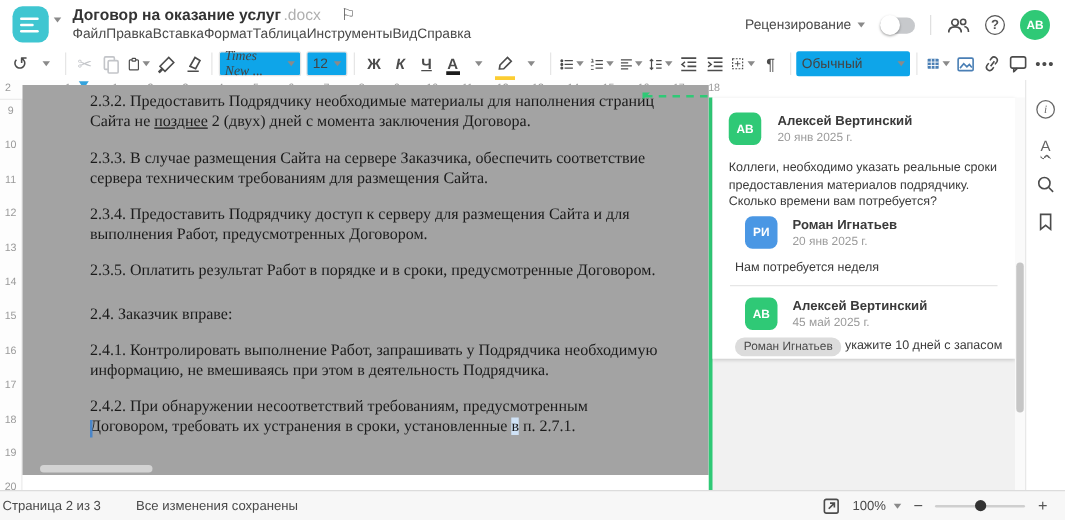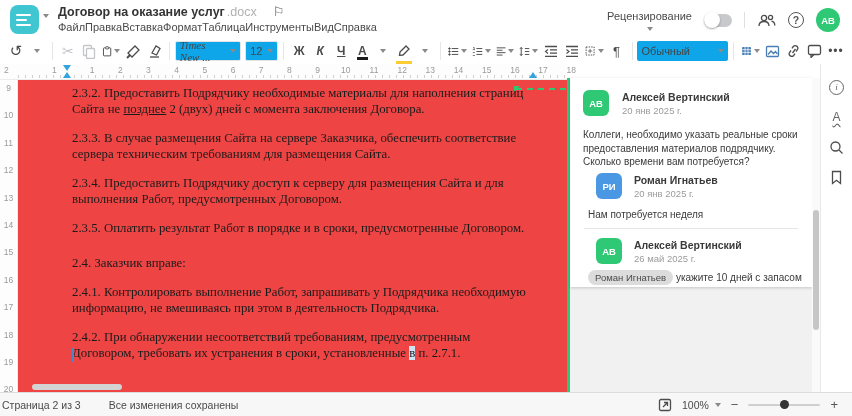--- a/index.html
+++ b/index.html
@@ -13,21 +13,21 @@
   .logo i:nth-child(1){width:15px} .logo i:nth-child(2){width:11px} .logo i:nth-child(3){width:15px}
   .logo-caret { position:absolute; left:43px; top:14px; }
   .caret { width:0; height:0; border-left:3.5px solid transparent; border-right:3.5px solid transparent; border-top:4px solid #8a8a8a; display:inline-block; }
   .title-row { position:absolute; left:58px; top:4px; font-size:12.5px; color:#333; display:flex; align-items:center; gap:2px; }
   .title-row b { font-weight:bold; }
   .title-ext { color:#b0b0b0; }
   .flag-icon { color:#555; font-size:13px; margin-left:14px; }
   .menu-row { position:absolute; left:58px; top:21px; display:flex; }
   .menu-row span { font-size:11px; color:#4a4a4a; cursor:default; }
   .header-right { position:absolute; right:12px; top:8px; display:flex; align-items:center; gap:12px; }
-  .review-label { font-size:11px; color:#4a4a4a; display:flex; align-items:center; gap:5px;flex-direction:column; }
+  .review-label { font-size:11px; color:#4a4a4a; display:flex; align-items:center; gap:5px; }
   .toggle { width:28px; height:13px; border-radius:7px; background:#c7c9cc; position:relative; }
   .toggle::before { content:""; position:absolute; left:0px; top:-1.5px; width:16px; height:16px; border-radius:50%; background:#fff; box-shadow:0 1px 2px rgba(0,0,0,.35); }
   .hdr-div { width:1px; height:16px; background:#e0e0e0; }
   .ic { color:#555; display:inline-flex; align-items:center; justify-content:center; }
   .help-circle { width:16px; height:16px; border:1.3px solid #555; border-radius:50%; font-size:10.5px; color:#555; display:flex; align-items:center; justify-content:center; font-weight:bold; }
   .avatar { width:24px; height:24px; border-radius:50%; background:#2fc976; color:#fff; font-size:9.5px; font-weight:bold; display:flex; align-items:center; justify-content:center; }
 
   
   .toolbar { position:absolute; left:0; top:38px; width:100%; height:26px; display:flex; align-items:center; padding:0 6px; gap:1px; }
   .tbtn { display:inline-flex; align-items:center; justify-content:center; height:22px; min-width:20px; padding:0 2px; color:#4c4c4c; font-size:12px; border-radius:2px; gap:2px; }
@@ -53,21 +53,21 @@
   .hnum-wrap span { width:28.2px; text-align:center; font-size:8.5px; color:#9a9a9a; }
   .hmargin { position:absolute; top:1px; font-size:8.5px; color:#9a9a9a; }
   .mk { position:absolute; width:0; height:0; }
   .mk-first { left:63px; top:1px; border-left:4.5px solid transparent; border-right:4.5px solid transparent; border-top:6px solid #35a3dc; }
   .mk-hang { left:63px; top:8px; border-left:4.5px solid transparent; border-right:4.5px solid transparent; border-bottom:6px solid #35a3dc; }
   .mk-right { left:529px; top:8px; border-left:4.5px solid transparent; border-right:4.5px solid transparent; border-bottom:6px solid #35a3dc; }
   .v-ruler { position:absolute; left:0; top:80px; width:18px; height:312px; background:#fdfdfd; border-right:1px solid #ececec; }
   .v-ruler span { display:block; height:27.4px; font-size:8.5px; color:#9a9a9a; text-align:center; line-height:10px; padding-top:3px; }
 
   
-  .doc-area { position:absolute; left:18px; top:80px; width:549px; height:312px; background:#ef4444; overflow:hidden; }
+  .doc-area { position:absolute; left:18px; top:68px; width:549px; height:312px; background:#a3a3a3; overflow:hidden; }
   .doc-text { position:absolute; left:54px; top:5px; width:462px; font-family:"Liberation Serif", serif; font-size:12.8px; line-height:16px; color:#1b1b1b; }
   .doc-text p { margin-bottom:13px; }
   .doc-text p.sect { margin-top:19px; }
   .commented { text-decoration:underline; }
   .selmark { background:#cfe2f6; }
   .cursor { position:absolute; left:54px; top:268px; width:1.5px; height:14px; background:#4a86c9; }
   .anchor-line { position:absolute; left:498px; top:8px; width:50px; border-top:2px dashed #2fc976; }
   .anchor-line::before { content:""; position:absolute; left:-2px; top:-4px; border-top:6px solid #2fc976; border-right:6px solid transparent; }
   .hscroll-thumb { position:absolute; left:14px; bottom:2px; width:90px; height:6px; border-radius:3px; background:#d3d3d3; }
 
@@ -364,21 +364,21 @@
 
       <span class="cavatar blue" style="left:26px;top:95px">РИ</span>
       <span class="cname" style="left:64px;top:96px">Роман Игнатьев</span>
       <span class="cdate" style="left:64px;top:110px">20 янв 2025 г.</span>
       <div class="cbody" style="left:18px;top:130px;width:214px">Нам потребуется неделя</div>
 
       <div class="cdivider" style="top:150px"></div>
 
       <span class="cavatar green" style="left:26px;top:160px">АВ</span>
       <span class="cname" style="left:64px;top:161px">Алексей Вертинский</span>
-      <span class="cdate" style="left:64px;top:175px">26 май 2025 г.</span>
+      <span class="cdate" style="left:64px;top:175px">45 май 2025 г.</span>
       <div class="cbody" style="left:18px;top:192px;width:218px">
         <span class="mention">Роман Игнатьев</span><span> укажите 10 дней с запасом</span>
       </div>
     </div>
   </div>
 
   <div class="vscroll">
       <span class="thumb"></span>
     </div>
 

